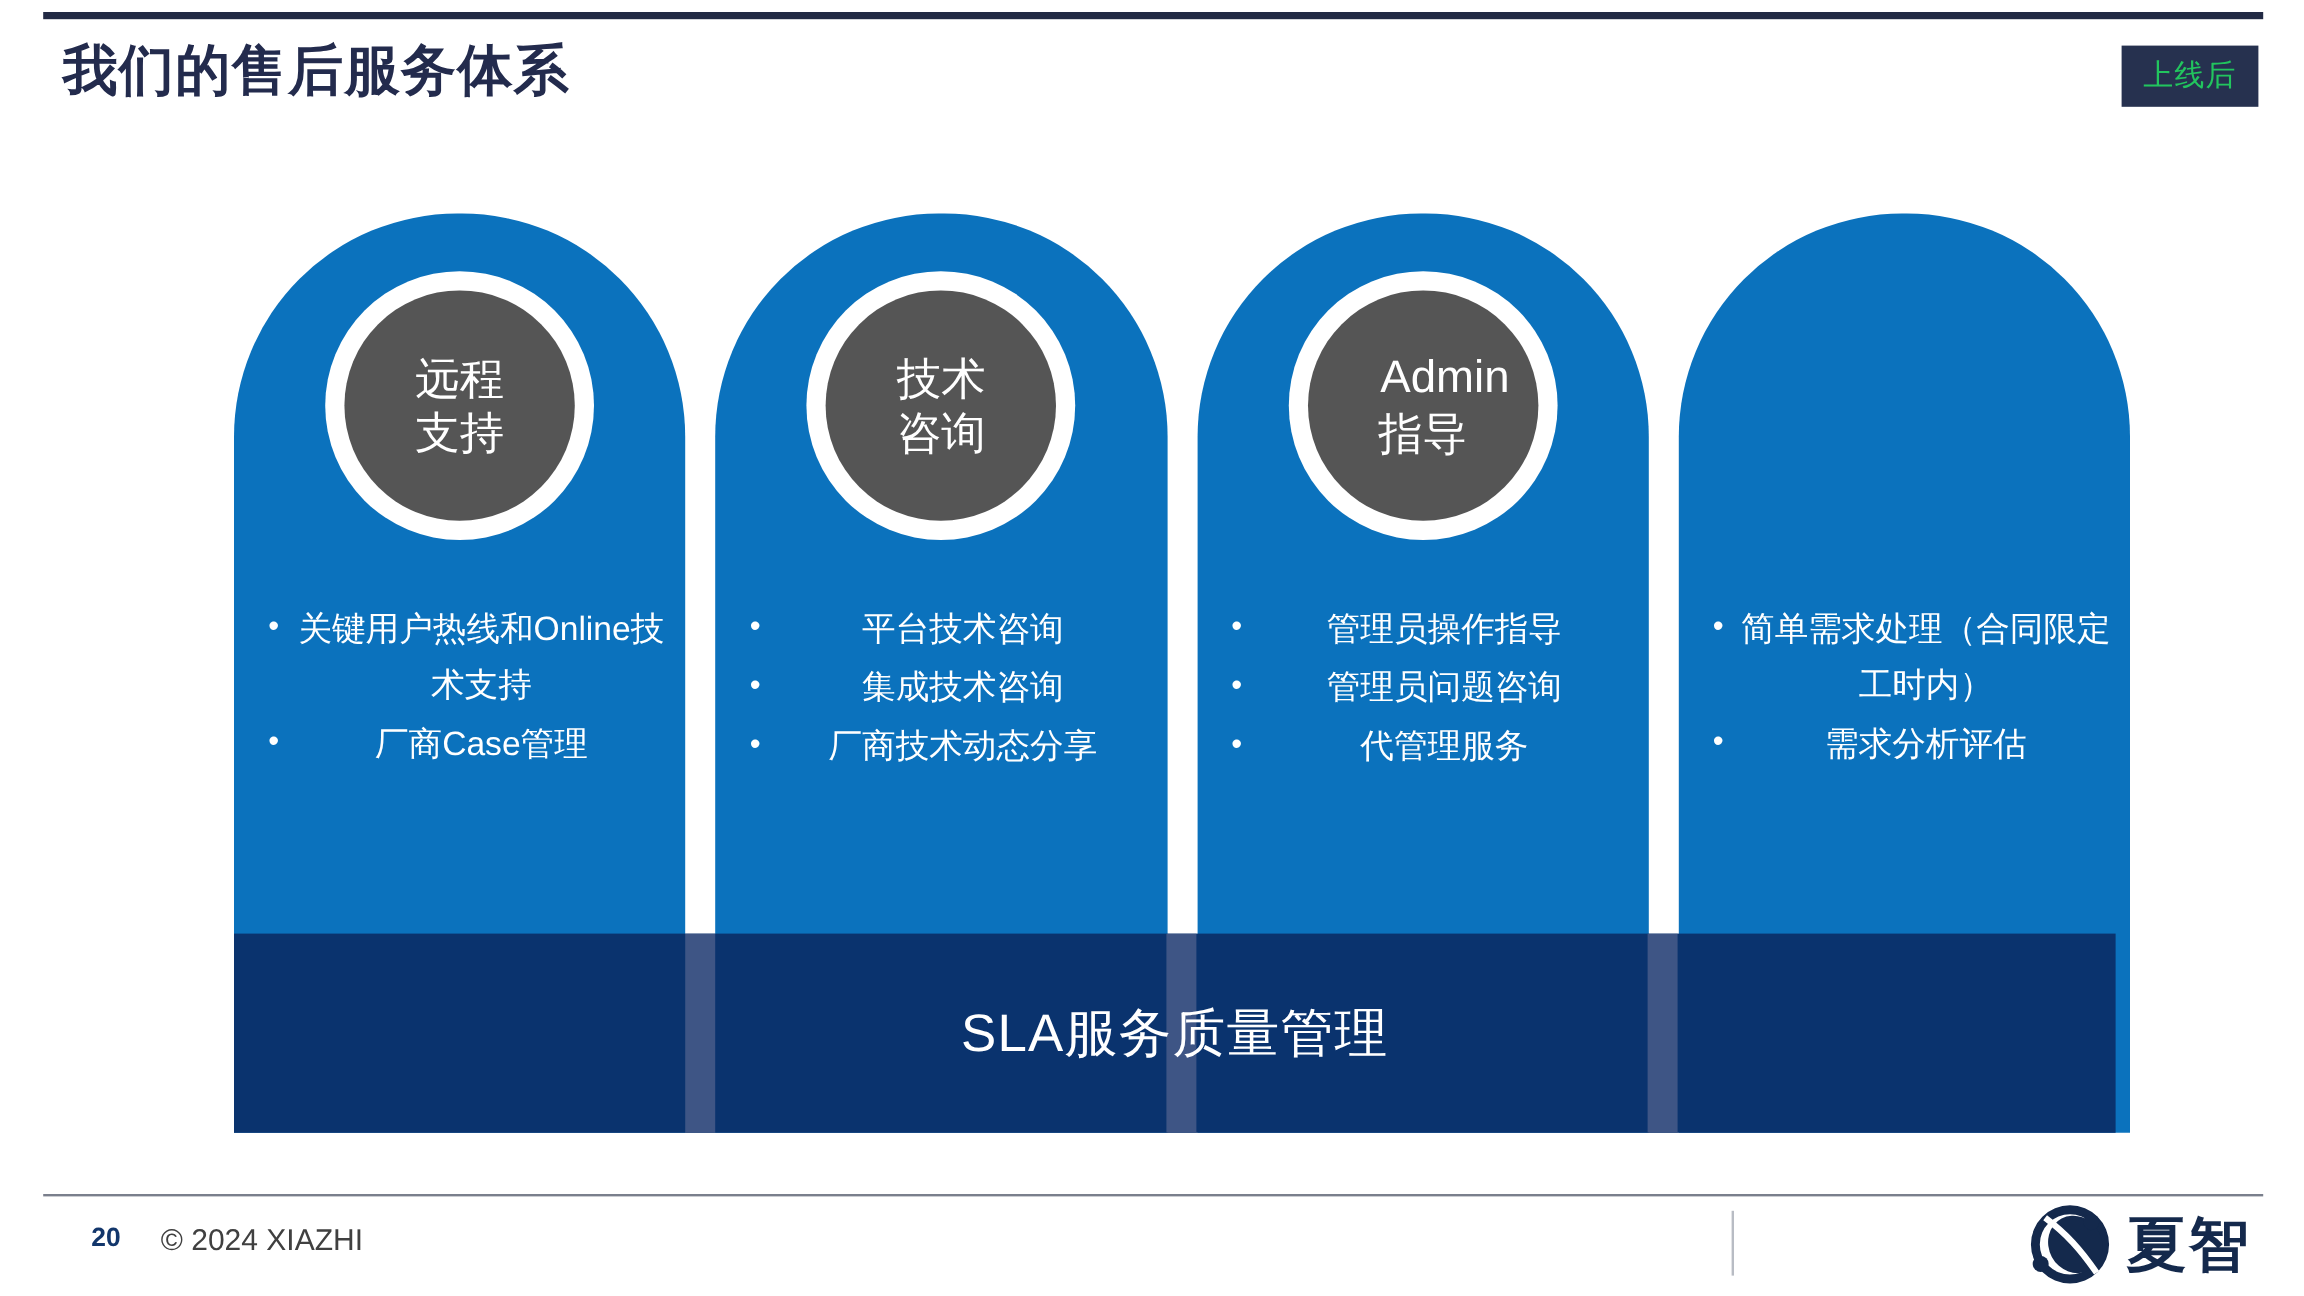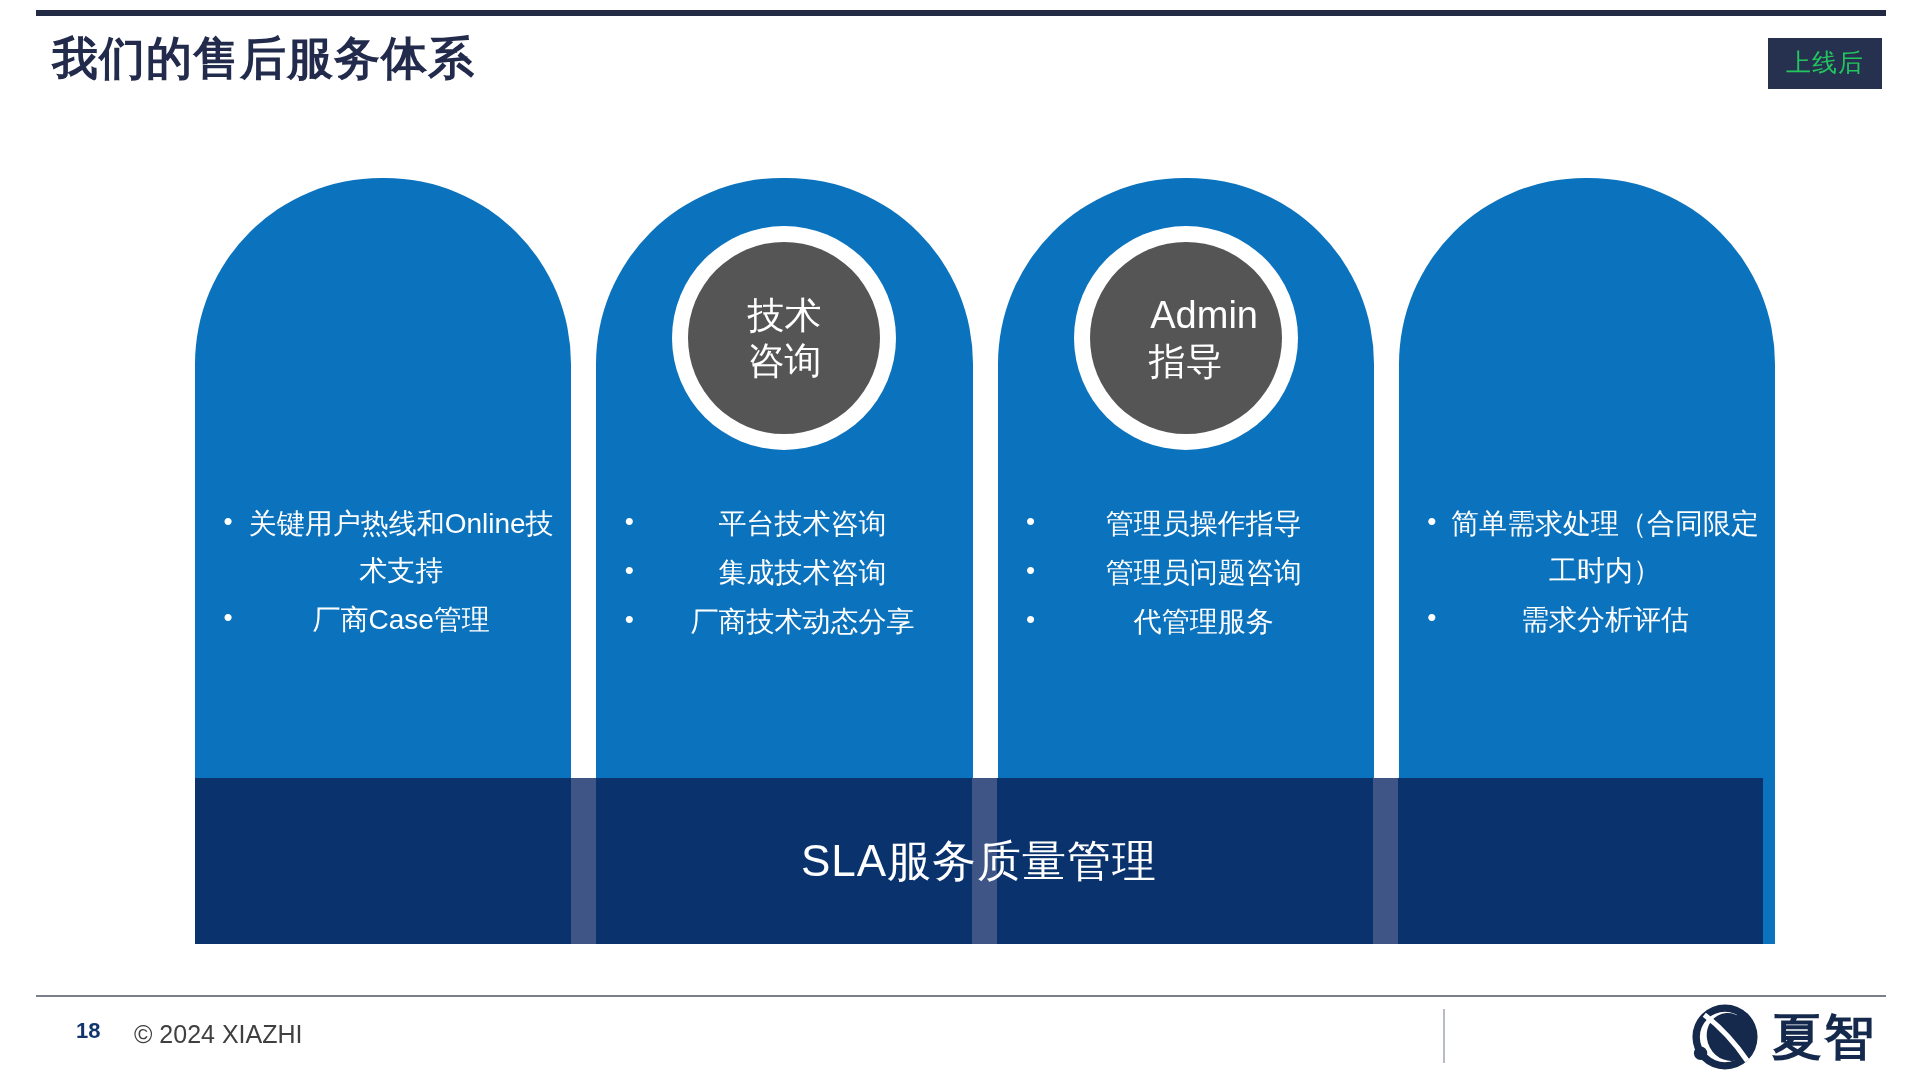--- a/index.html
+++ b/index.html
@@ -231,20 +231,26 @@
 <div class="slide">
 
   <div class="top-rule"></div>
   <div class="page-title">我们的售后服务体系</div>
   <div class="stage-badge">上线后</div>
 
   <div class="diagram">
     <div class="pillars">
 
       <div class="pillar">
+        <div class="circle-wrap">
+          <div class="circle">
+            <div class="circle-line">远程</div>
+            <div class="circle-line">支持</div>
+          </div>
+        </div>
         <div class="bullets">
           <div class="bullet">
             <span class="bullet-dot">•</span>
             <span class="bullet-text">关键用户热线和Online技术支持</span>
           </div>
           <div class="bullet">
             <span class="bullet-dot">•</span>
             <span class="bullet-text">厂商Case管理</span>
           </div>
         </div>
@@ -313,21 +319,21 @@
   </div>
 
   <div class="sla-band">
     <div class="sla-gap g1"></div>
     <div class="sla-gap g2"></div>
     <div class="sla-gap g3"></div>
     <div class="sla-label">SLA服务质量管理</div>
   </div>
 
   <div class="footer-rule"></div>
-  <div class="page-number">18</div>
+  <div class="page-number">20</div>
   <div class="copyright">© 2024 XIAZHI</div>
   <div class="footer-divider"></div>
 
   <div class="logo">
     <span class="logo-mark">
       <svg viewBox="0 0 100 100" width="74" height="74" aria-hidden="true">
         <path d="M50 6 A44 44 0 1 0 50 94 A44 44 0 1 0 50 6 Z
                  M50 16 A34 34 0 1 1 50 84 A34 34 0 1 1 50 16 Z" fill="#14294C" fill-rule="evenodd"></path>
         <ellipse cx="56" cy="50" rx="30" ry="33" transform="rotate(-28 56 50)" fill="#14294C"></ellipse>
         <path d="M22 20 C46 38 62 56 80 82" stroke="#ffffff" stroke-width="7" fill="none"></path>

